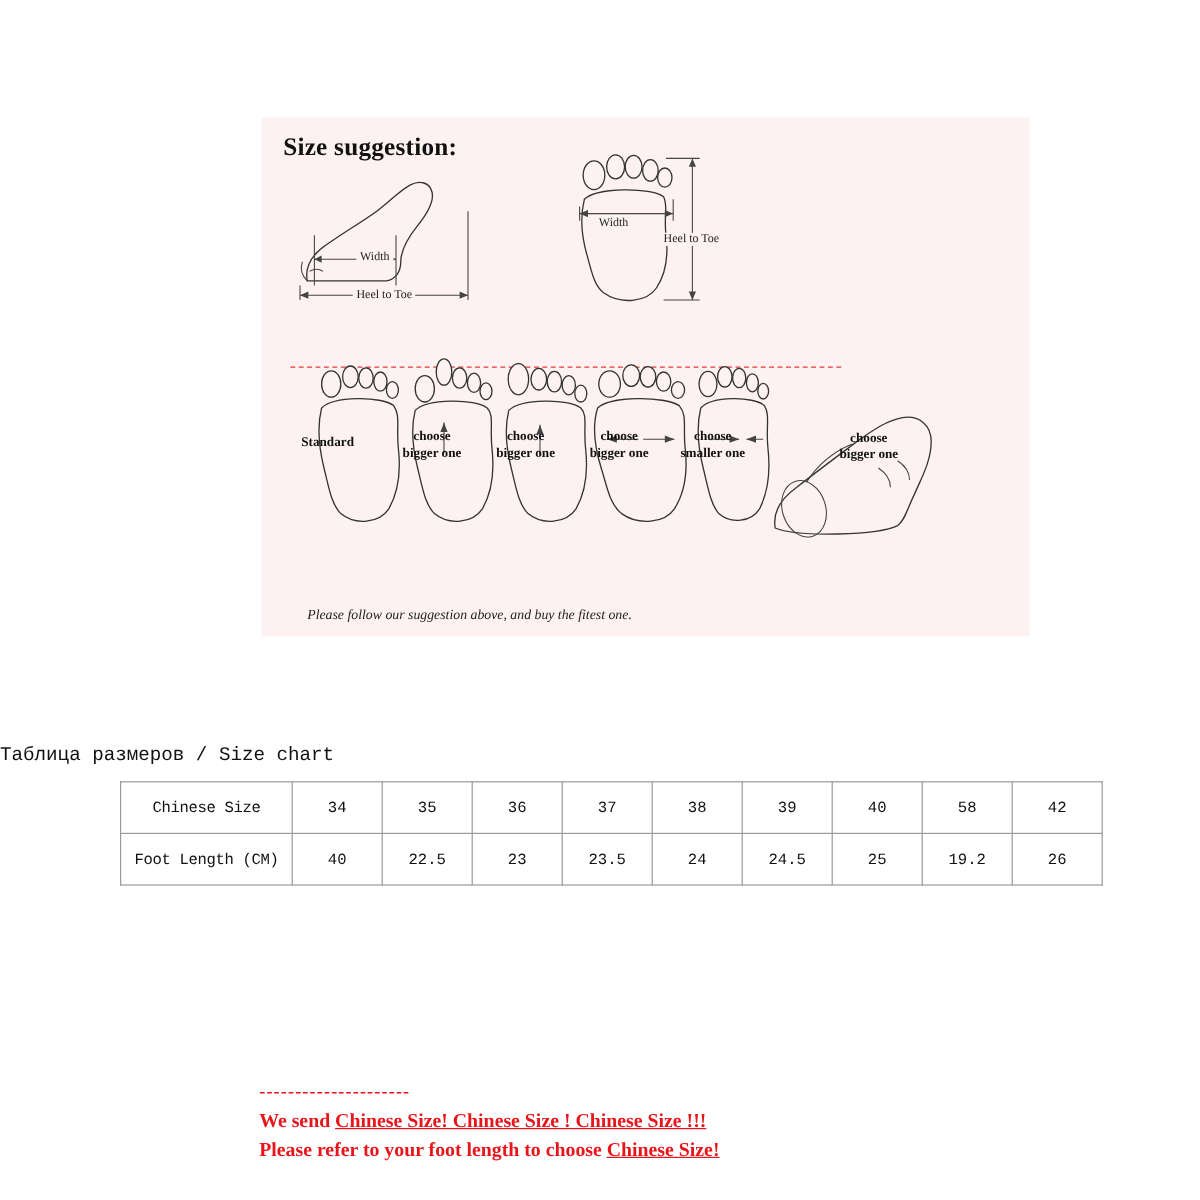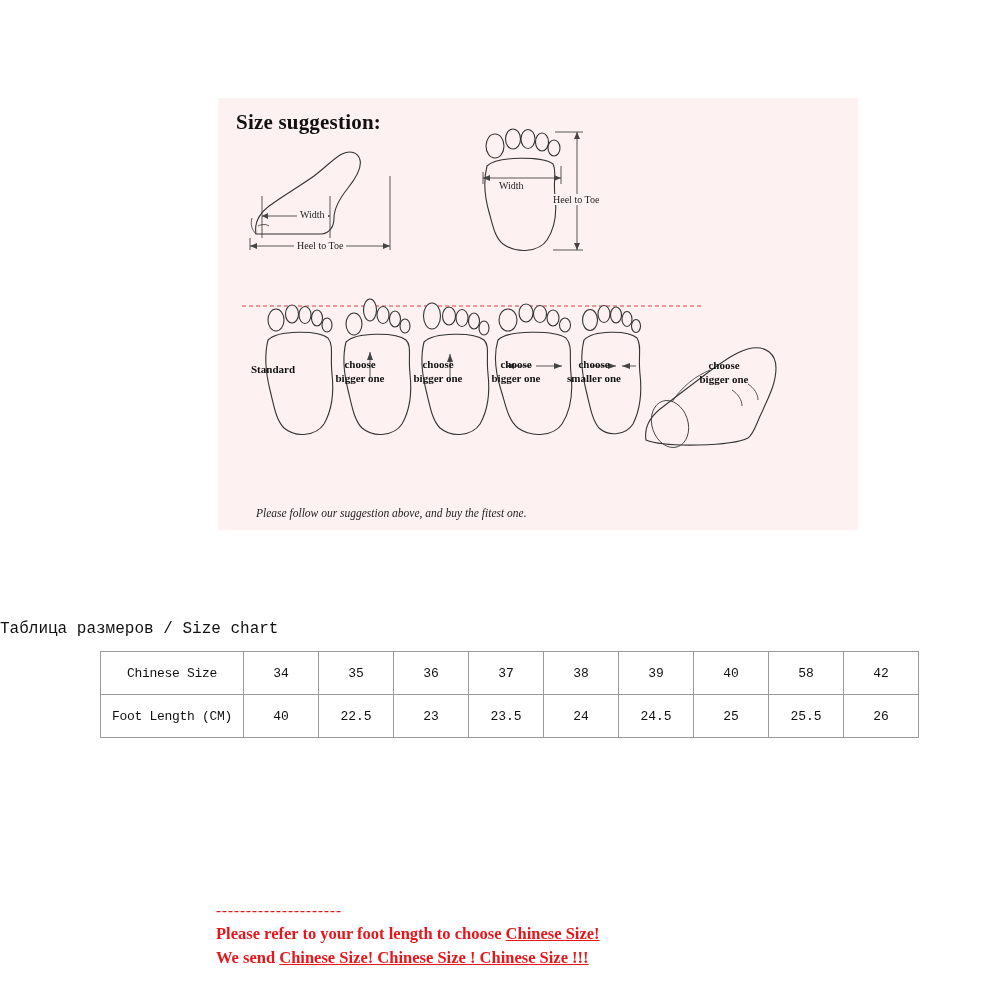--- a/index.html
+++ b/index.html
@@ -290,27 +290,27 @@
     </tr>
     <tr>
       <td class="rowhead">Foot Length (CM)</td>
       <td class="cell">40</td>
       <td class="cell">22.5</td>
       <td class="cell">23</td>
       <td class="cell">23.5</td>
       <td class="cell">24</td>
       <td class="cell">24.5</td>
       <td class="cell">25</td>
-      <td class="cell">25.5</td>
+      <td class="cell">19.2</td>
       <td class="cell">26</td>
     </tr>
   </tbody>
 </table>
 
 <div id="notice">
   <span class="dots">---------------------</span>
   <div>
+    <span>We send </span><u>Chinese Size! Chinese Size ! Chinese Size !!!</u>
+  </div>
+  <div>
     <span>Please refer to your foot length to choose </span><u>Chinese Size!</u>
   </div>
-  <div>
-    <span>We send </span><u>Chinese Size! Chinese Size ! Chinese Size !!!</u>
-  </div>
 </div>
 
 </body></html>

